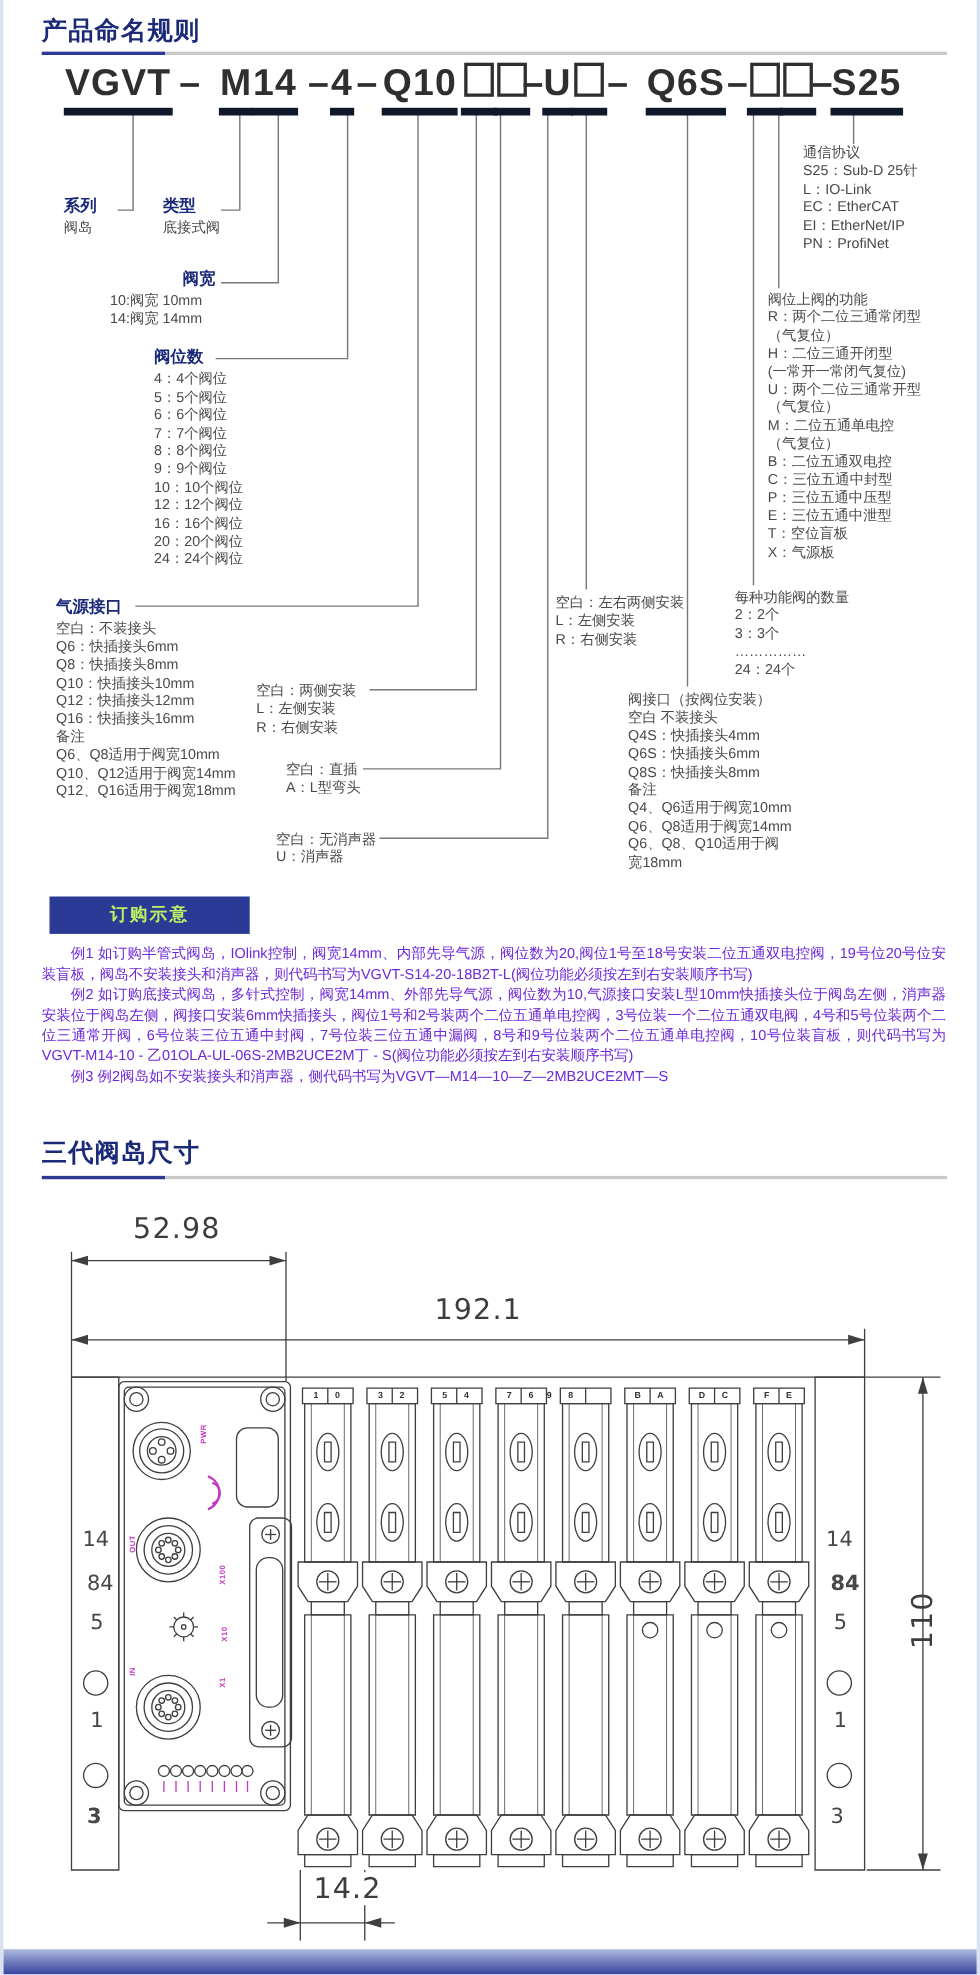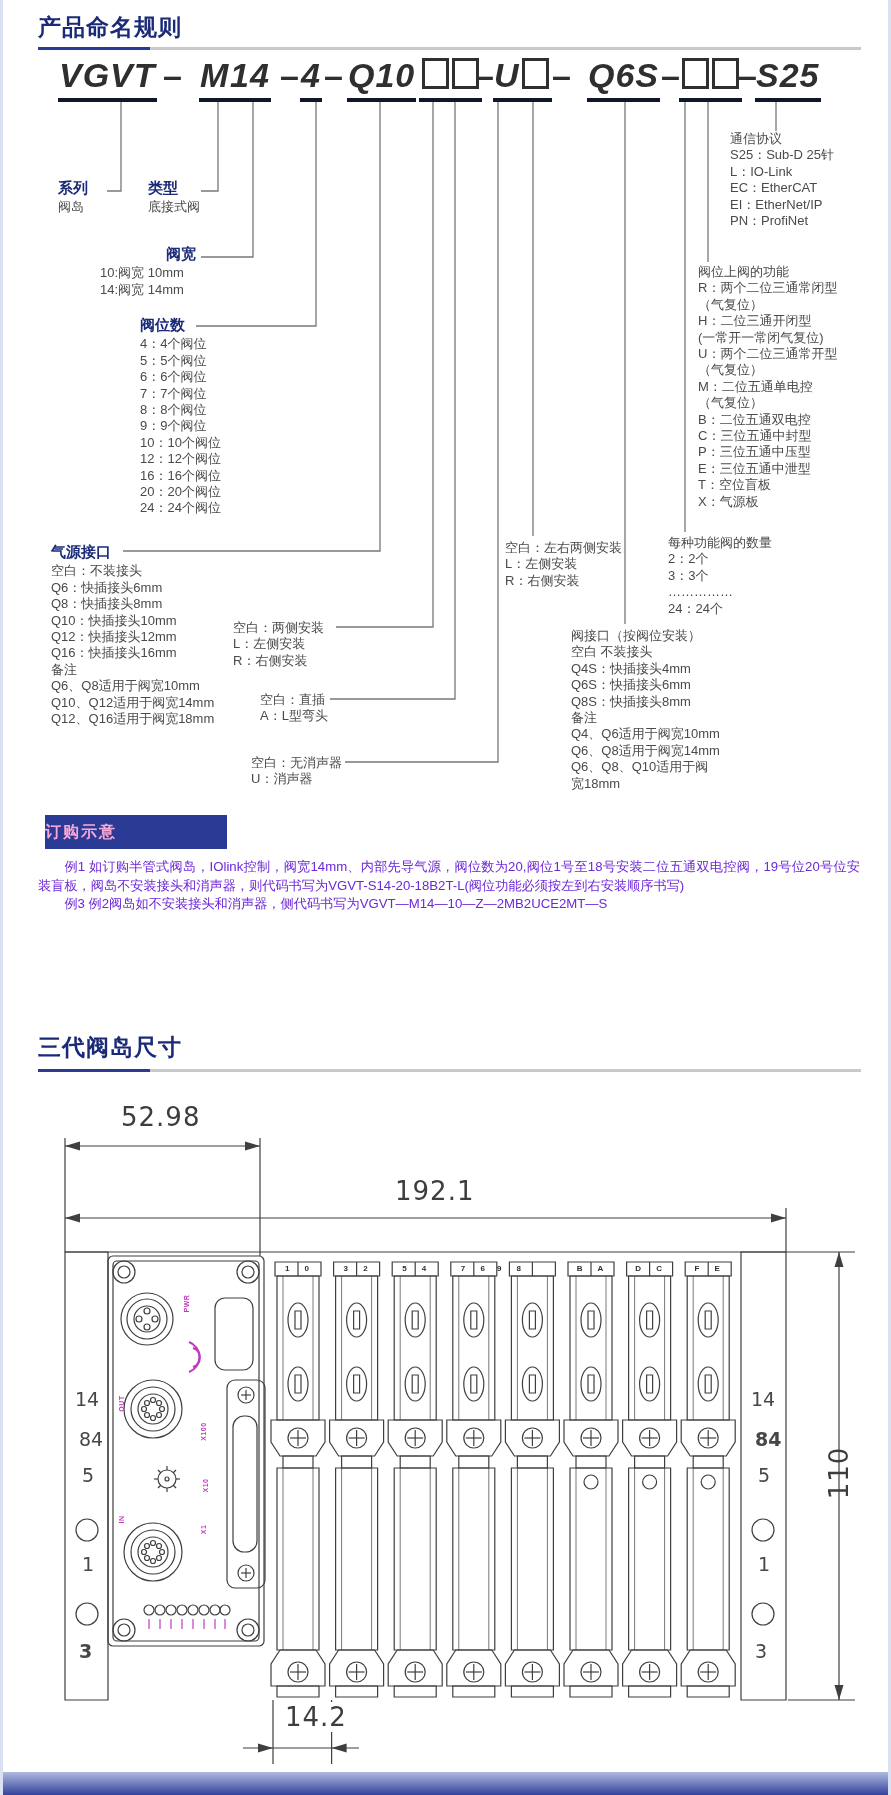--- a/index.html
+++ b/index.html
@@ -5,29 +5,29 @@
   html,body{margin:0;padding:0;background:#fff;}
   body{width:891px;height:1795px;position:relative;overflow:hidden;
        font-family:"Liberation Sans","DejaVu Sans",sans-serif;
        border-left:3px solid #d9e1f3;border-right:3px solid #d9e1f3;box-sizing:border-box;}
   .sec-title{position:absolute;left:35px;font-size:23px;font-weight:bold;color:#1b2a78;letter-spacing:1px;}
   .rule{position:absolute;left:35px;width:823px;height:3px;background:#c9c9c9;}
   .rule .blue{position:absolute;left:0;top:0;width:112px;height:3px;background:#2b3a94;}
   
   .seg,.dash{position:absolute;top:56px;font-size:34px;font-weight:bold;color:#2f2f2f;
              line-height:38px;letter-spacing:1px;white-space:nowrap;}
-  .seg{border-bottom:4px solid #0f172a;padding:0 1px 4px 1px;font-style:italic;}
+  .seg{border-bottom:7px solid #0f172a;padding:0 1px 4px 1px;}
   .cbox{display:inline-block;width:21px;height:25px;border:3px solid #2f2f2f;margin:0 2px;vertical-align:-2px;}
   
   .ann{position:absolute;font-size:13px;line-height:16.4px;color:#4a4a4a;white-space:nowrap;}
   .ann-title{font-size:15px;font-weight:bold;color:#1b2a78;margin-bottom:3px;}
   .ann-title.indent{margin-left:66px;}
   
   .banner{position:absolute;left:42px;top:815px;width:182px;height:34px;background:#2b3a94;
-          color:#f9a8d4;font-size:16px;font-weight:bold;line-height:34px;letter-spacing:2px;}
+          color:#bef264;font-size:16px;font-weight:bold;text-align:center;line-height:34px;letter-spacing:2px;}
   .paras{position:absolute;left:35px;top:858px;width:822px;}
   .paras p{margin:0;font-size:13.2px;line-height:18.6px;color:#6d28d9;text-align:justify;text-indent:2em;}
   
   .cad{position:absolute;color:#3d3d3d;font-size:26px;letter-spacing:1px;
        font-family:"DejaVu Sans",sans-serif;white-space:nowrap;}
   .cad.small-bg{background:#fff;padding:0 2px;}
   .plabel{position:absolute;font-size:19px;color:#474747;font-family:"DejaVu Sans",sans-serif;}
   .slot{position:absolute;width:44px;height:14px;font-size:8px;font-weight:bold;color:#2f2f2f;
         text-align:center;word-spacing:13px;line-height:14px;}
   .mag{position:absolute;color:#c238c2;font-size:7px;font-weight:bold;width:30px;text-align:center;
@@ -388,20 +388,21 @@
       <div class="ann-line">L：IO-Link</div>
       <div class="ann-line">EC：EtherCAT</div>
       <div class="ann-line">EI：EtherNet/IP</div>
       <div class="ann-line">PN：ProfiNet</div>
     </div>
 </div>
 
 <div class="banner">订购示意</div>
 <div class="paras">
     <p>例1 如订购半管式阀岛，IOlink控制，阀宽14mm、内部先导气源，阀位数为20,阀位1号至18号安装二位五通双电控阀，19号位20号位安装盲板，阀岛不安装接头和消声器，则代码书写为VGVT-S14-20-18B2T-L(阀位功能必须按左到右安装顺序书写)</p>
+    <p>例2  如订购底接式阀岛，多针式控制，阀宽14mm、外部先导气源，阀位数为10,气源接口安装L型10mm快插接头位于阀岛左侧，消声器安装位于阀岛左侧，阀接口安装6mm快插接头，阀位1号和2号装两个二位五通单电控阀，3号位装一个二位五通双电阀，4号和5号位装两个二位三通常开阀，6号位装三位五通中封阀，7号位装三位五通中漏阀，8号和9号位装两个二位五通单电控阀，10号位装盲板，则代码书写为VGVT-M14-10 - 乙01OLA-UL-06S-2MB2UCE2M丁 - S(阀位功能必须按左到右安装顺序书写)</p>
     <p>例3 例2阀岛如不安装接头和消声器，侧代码书写为VGVT—M14—10—Z—2MB2UCE2MT—S</p>
   </div>
 
 <div class="sec-title" style="top:1032px">三代阀岛尺寸</div>
 <div class="rule" style="top:1069px">
     <span class="blue"></span>
   </div>
 
 <span class="cad" style="left:118px;top:1102px">52.98</span>
 <span class="cad" style="left:392px;top:1176px">192.1</span>

